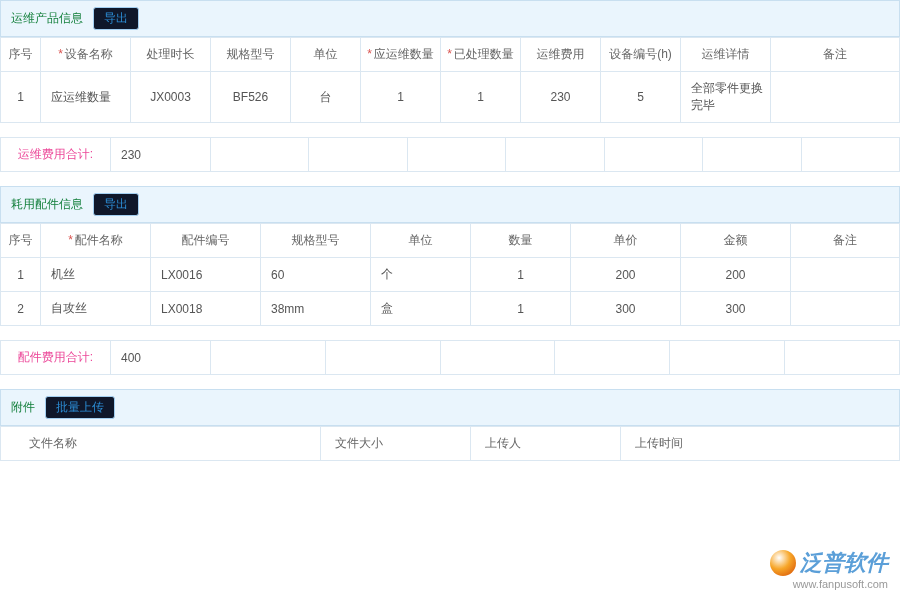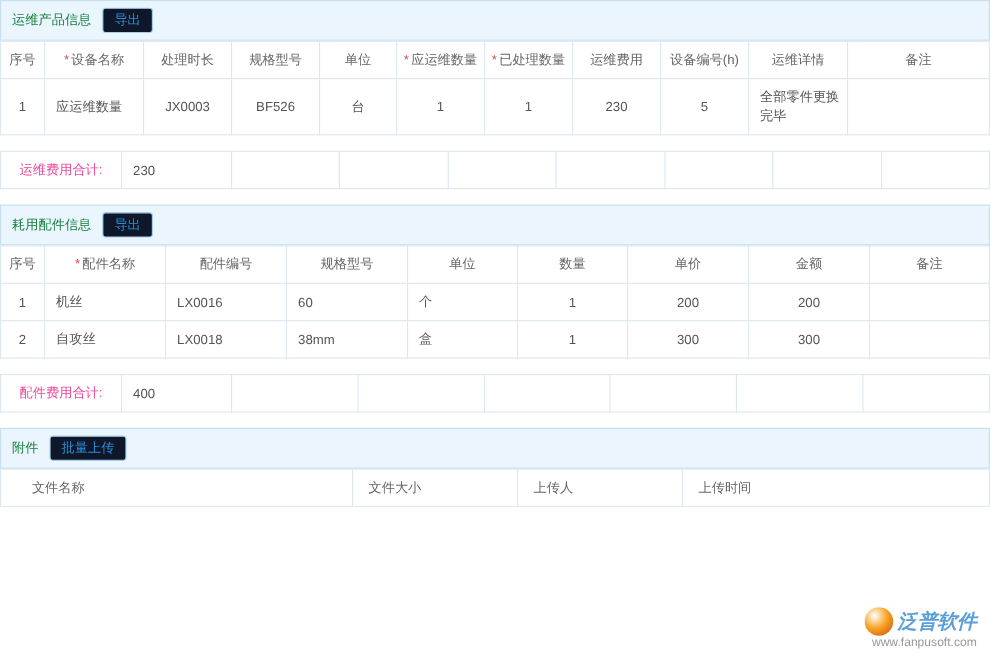--- a/index.html
+++ b/index.html
@@ -46,21 +46,21 @@
 
 .footer-logo {
   position: fixed;
   right: 12px;
   bottom: 10px;
   text-align: right;
   font-size: 11px;
   color: #888;
 }
 .footer-logo .brand {
-  font-size: 18px;
+  font-size: 22px;
   font-weight: bold;
   color: #5b9fd8;
   font-style: italic;
   display: flex;
   align-items: center;
   gap: 4px;
   justify-content: flex-end;
 }
 .footer-logo .orb {
   width: 26px; height: 26px; border-radius: 50%;

